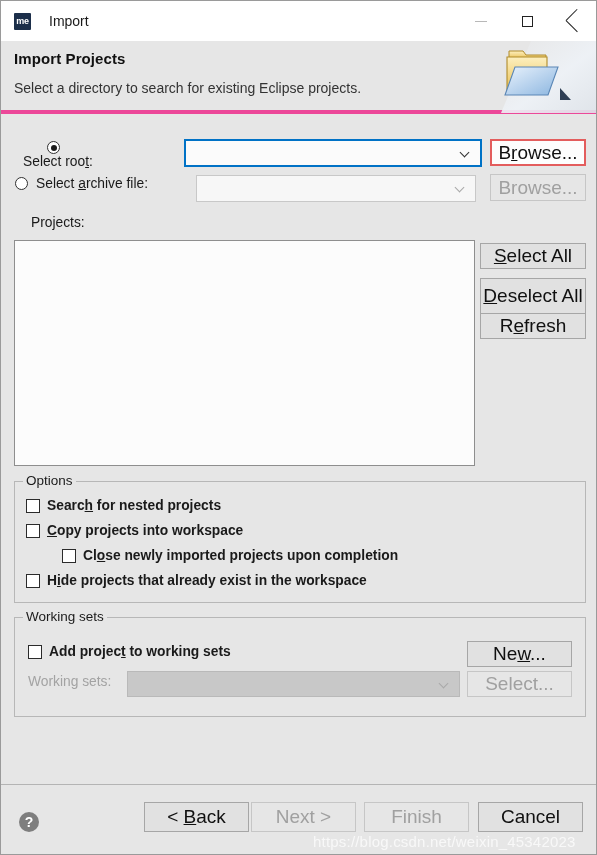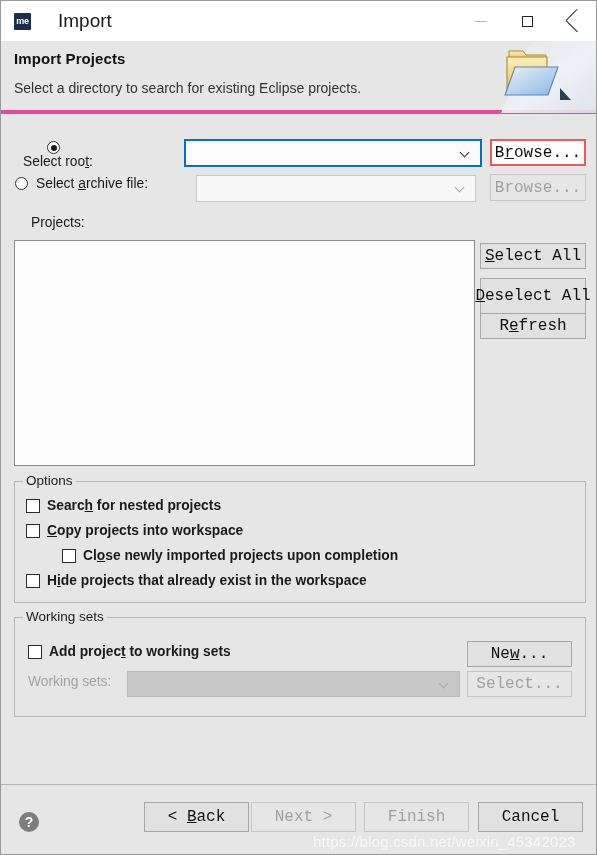--- a/index.html
+++ b/index.html
@@ -43,22 +43,22 @@
     color: #ffffff;
     font-size: 9px;
     font-weight: bold;
     display: flex;
     align-items: center;
     justify-content: center;
     letter-spacing: -0.3px;
     border-radius: 1px;
   }
   .title-text {
-    margin-left: 27px;
-    font-size: 19px;
+    margin-left: 18px;
+    font-size: 14px;
     color: #1a1a1a;
   }
   .win-controls {
     position: absolute;
     right: 0;
     top: 0;
     height: 40px;
     display: flex;
   }
   .win-btn {
@@ -190,26 +190,26 @@
     border-bottom: 1.5px solid #303030;
     transform: rotate(45deg);
   }
   .chev.light:before { border-right-color: #a9a9a9; border-bottom-color: #a9a9a9; }
 
   
   .btn {
     background: #e1e1e1;
     border: 1px solid #a6a6a6;
     box-sizing: border-box;
-    font-size: 16px;
+    font-size: 19px;
     color: #101010;
     display: flex;
     align-items: center;
     justify-content: center;
-    font-family: Liberation Mono, monospace;
+    font-family: Liberation Sans, sans-serif;
     cursor: default;
     white-space: nowrap;
   }
   .btn.focus-red { border: 2px solid #e35d5d; background: #fdfdfd; }
   .btn.disabled { color: #a0a0a0; border-color: #c6c6c6; background: #e6e6e6; }
 
   .mn { text-decoration: underline; text-underline-offset: 1px; }
 
   
   .listbox {

